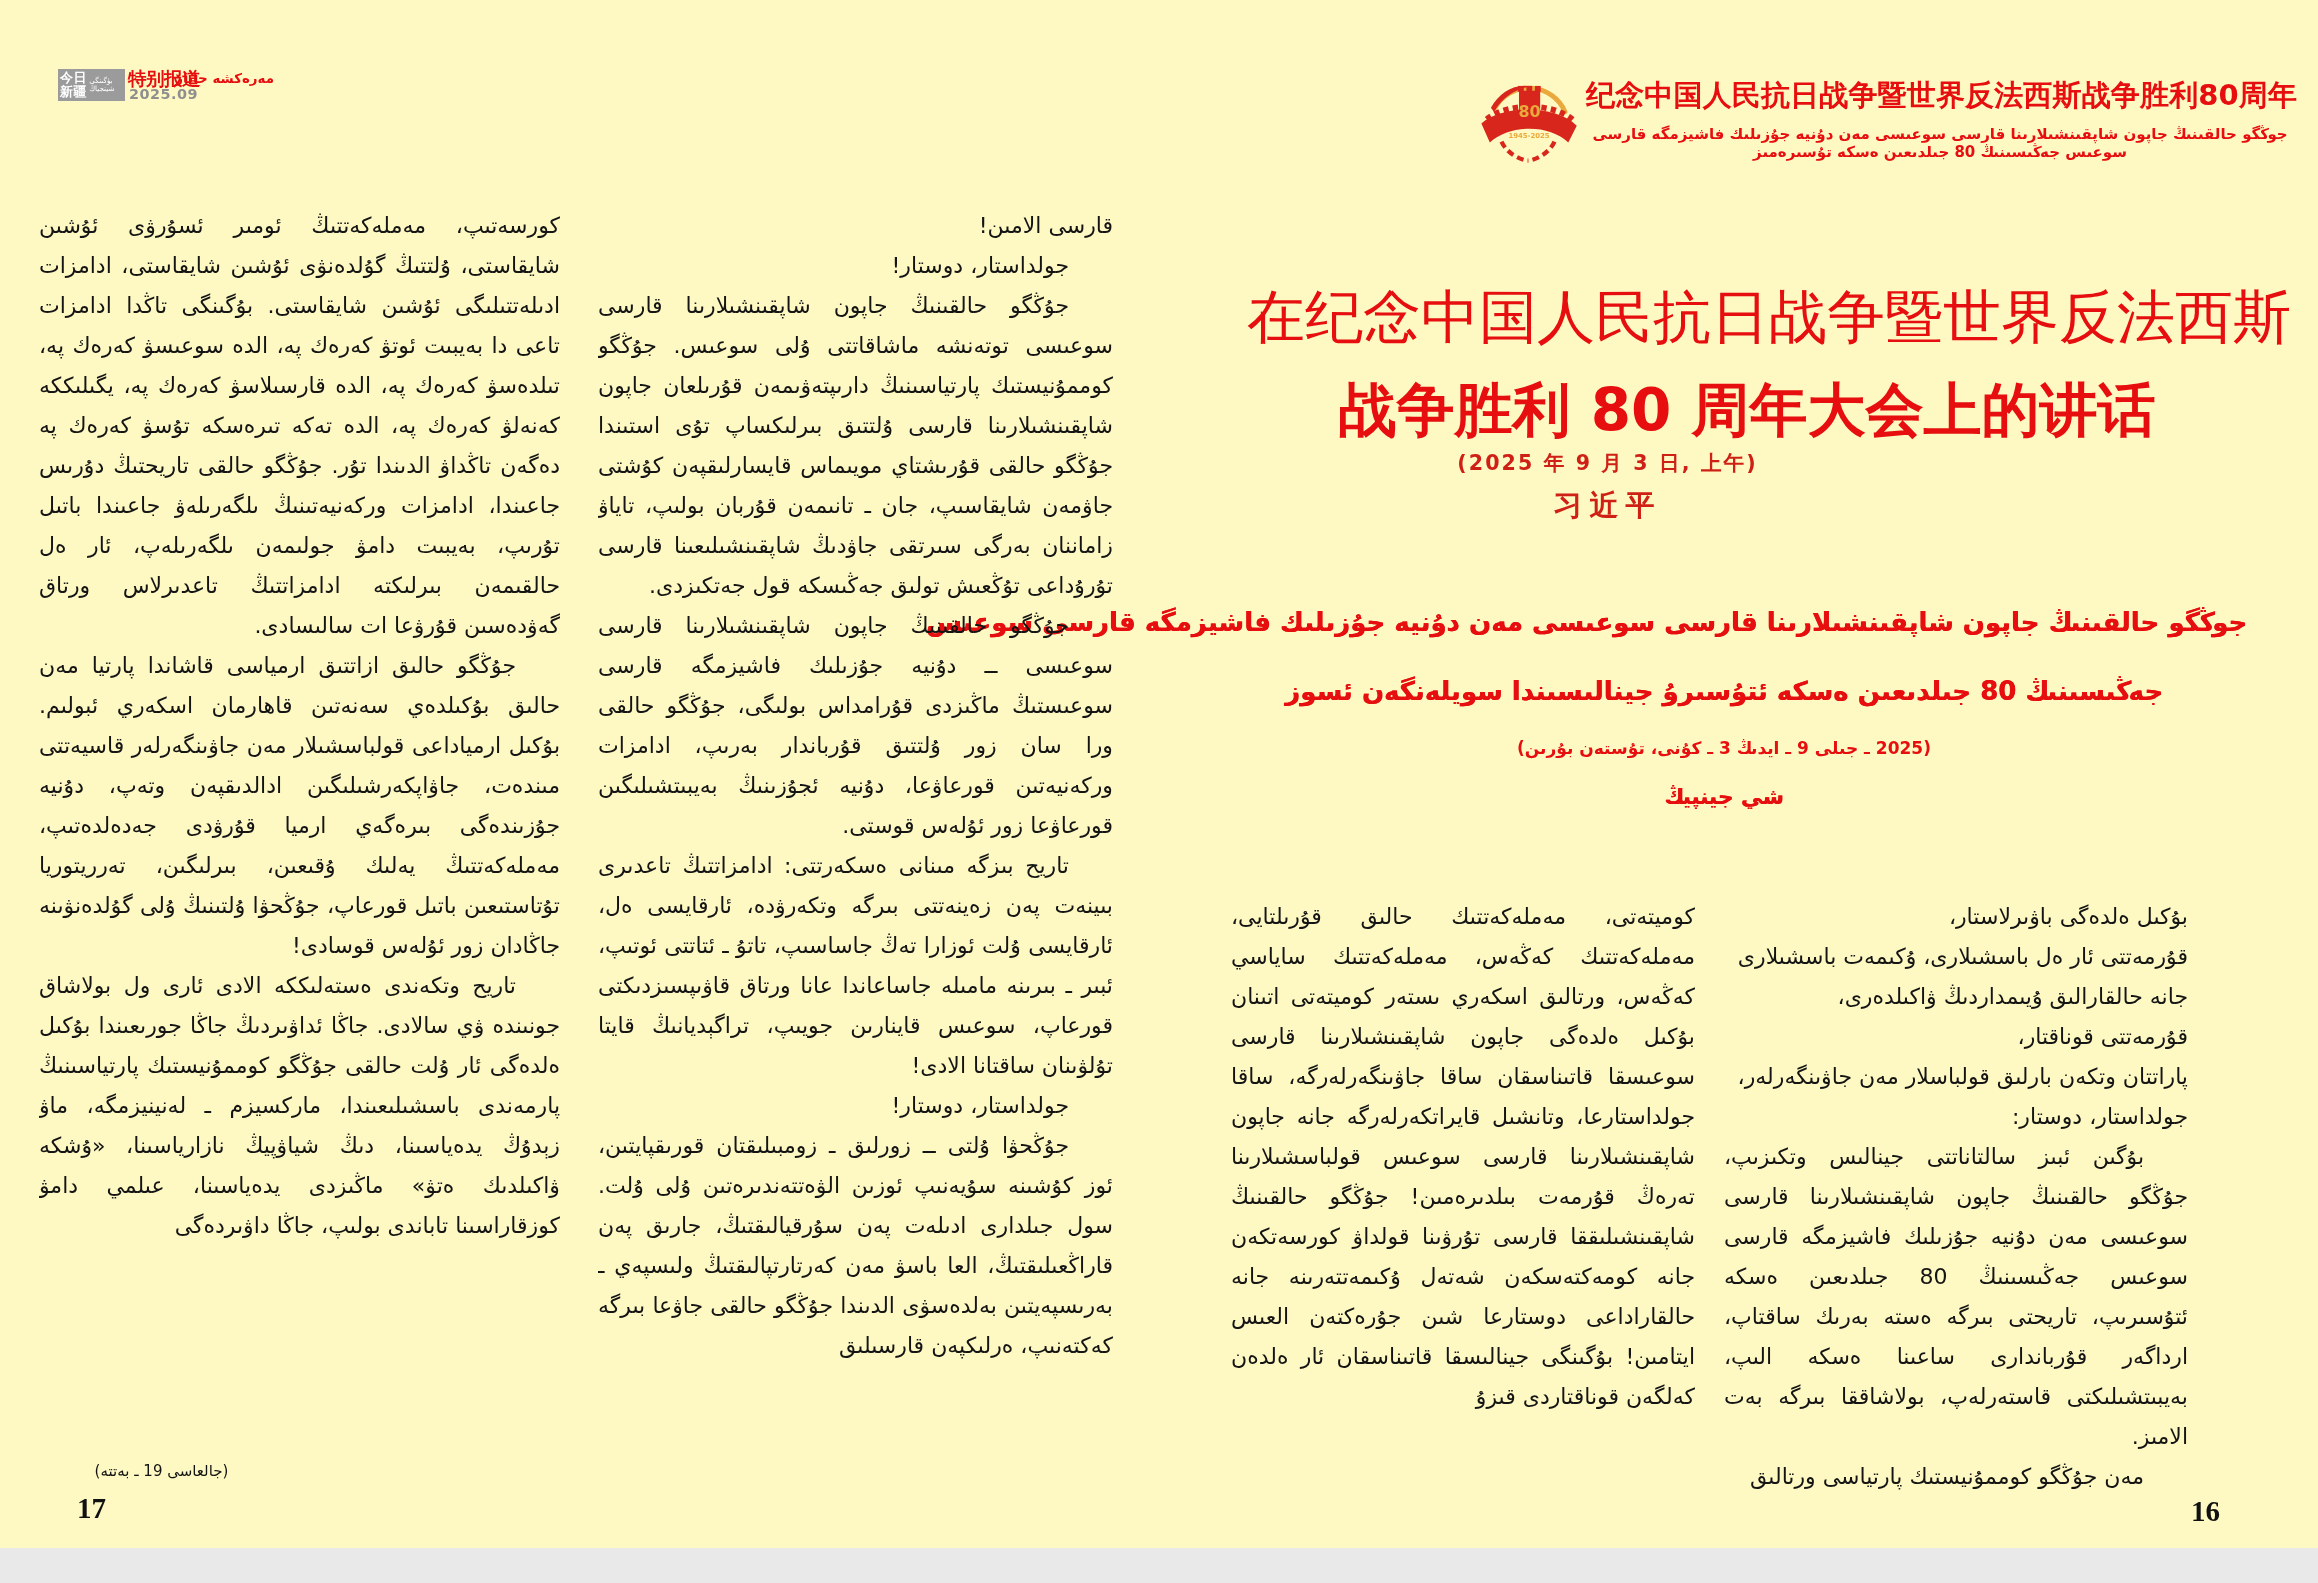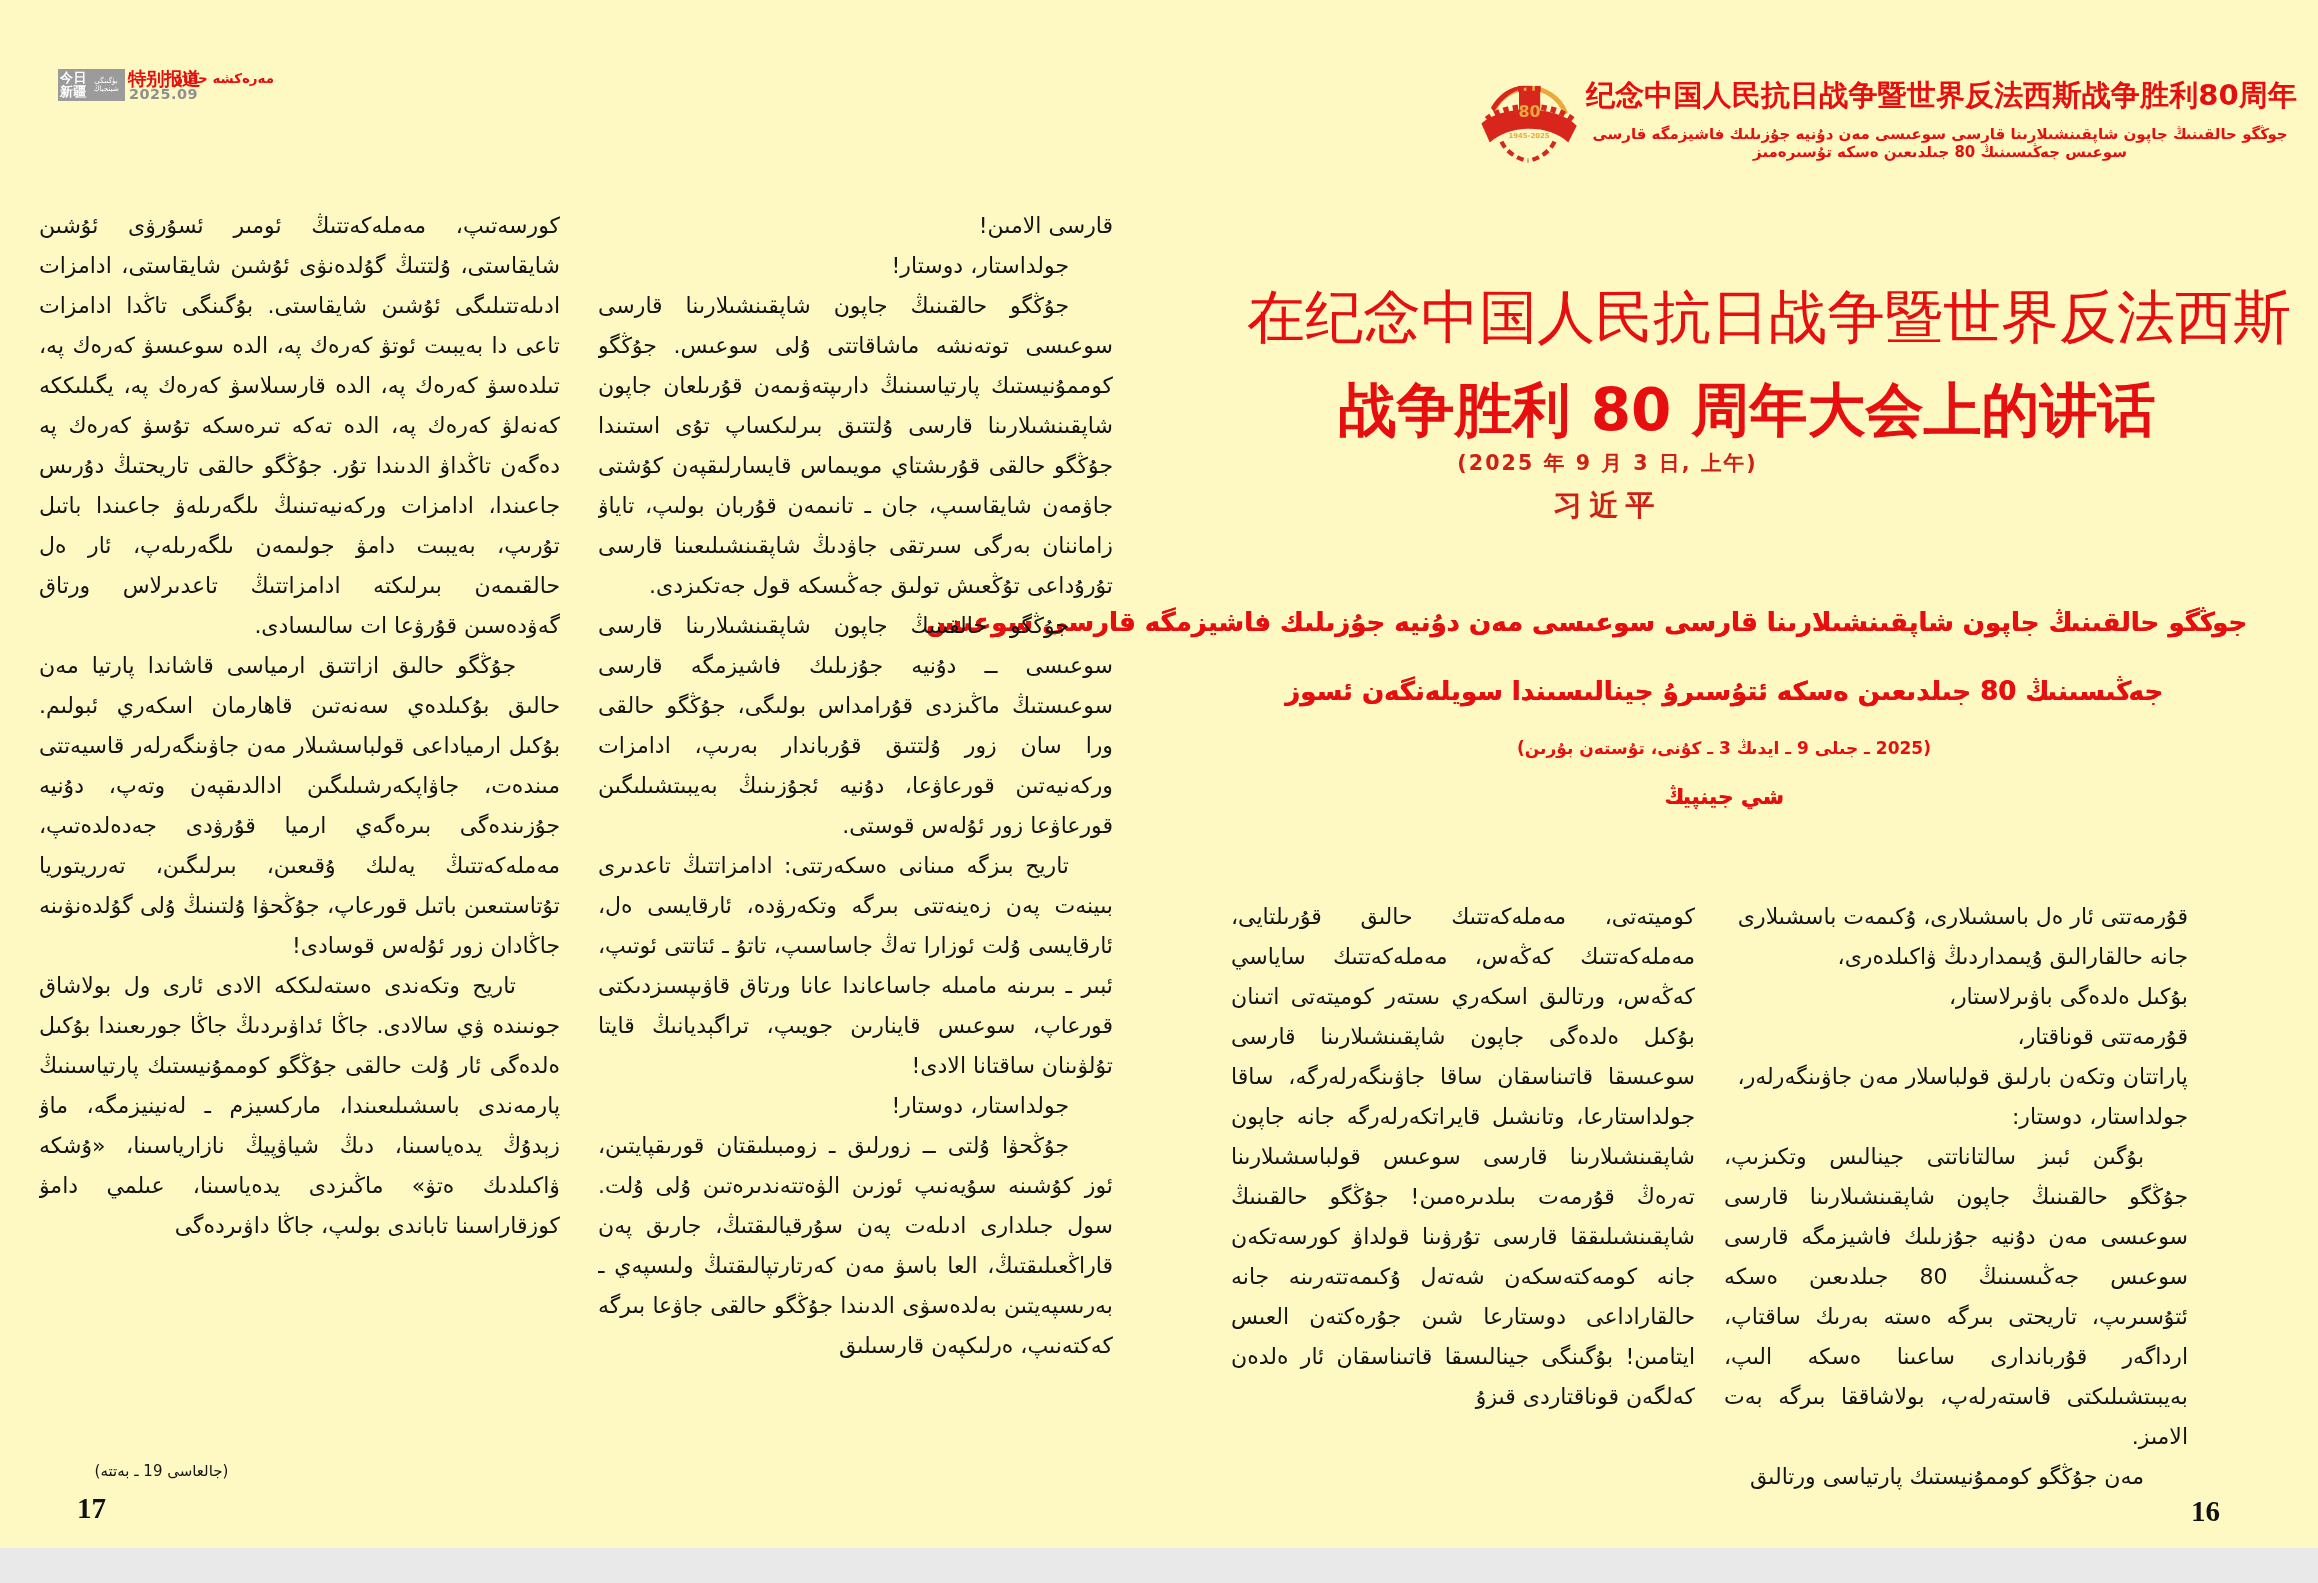--- a/index.html
+++ b/index.html
@@ -10,21 +10,21 @@
     font-family:"DejaVu Sans", sans-serif;
     overflow:hidden;
   }
   
   .mast-box{
     position:absolute;left:58px;top:69px;width:67px;height:32px;
     background:#9b9b9b;color:#fff;display:flex;align-items:center;gap:2.1px;
     padding:0 2.1px;box-sizing:border-box;
   }
   .mast-cn{font-size:13px;font-weight:bold;line-height:1.05;letter-spacing:0.5px;white-space:pre-line;}
-  .mast-kz{font-size:7.2px;line-height:1.15;direction:rtl;text-align:center;flex:1;}
+  .mast-kz{font-size:7.2px;line-height:1.15;direction:rtl;text-align:left;flex:1;}
   .mast-section{
     position:absolute;left:128px;top:66px;
     color:#e60e0e;font-size:18.5px;font-weight:900;letter-spacing:-0.5px;white-space:nowrap;
   }
   .mast-date{
     position:absolute;left:129px;top:86px;
     color:#8f8f8f;font-size:14.4px;font-weight:bold;letter-spacing:0.5px;
   }
   .mast-side{
     position:absolute;left:202px;top:71px;width:72px;
@@ -136,22 +136,22 @@
   <div class="headline-l2">战争胜利 80 周年大会上的讲话</div>
   <div class="headline-date">(2025 年 9 月 3 日, 上午)</div>
   <div class="headline-author">习近平</div>
 
   <div class="kz-head-1">جوڭگو حالقىنىڭ جاپون شاپقىنشىلارىنا قارسى سوعىسى مەن دۇنيە جۇزىلىك فاشيزمگە قارسى سوعىس</div>
   <div class="kz-head-2">جەڭىسىنىڭ 80 جىلدىعىن ەسكە ئتۇسىرۇ جينالىسىندا سويلەنگەن ئسوز</div>
   <div class="kz-head-date">(2025 ـ جىلى 9 ـ ايدىڭ 3 ـ كۇنى، تۇستەن بۇرىن)</div>
   <div class="kz-head-author">شي جينپيڭ</div>
 
   <div class="col c16-b">
+      <p class="salut">بۇكىل ەلدەگى باۋىرلاستار،</p>
       <p class="salut">قۇرمەتتى ئار ەل باسشىلارى، ۇكىمەت باسشىلارى جانە حالقارالىق ۇيىمداردىڭ ۋاكىلدەرى،</p>
-      <p class="salut">بۇكىل ەلدەگى باۋىرلاستار،</p>
       <p class="salut">قۇرمەتتى قوناقتار،</p>
       <p class="salut">پاراتتان وتكەن بارلىق قولباسلار مەن جاۋىنگەرلەر،</p>
       <p class="salut">جولداستار، دوستار:</p>
       <p>بۇگىن ئبىز سالتاناتتى جينالىس وتكىزىپ، جۇڭگو حالقىنىڭ جاپون شاپقىنشىلارىنا قارسى سوعىسى مەن دۇنيە جۇزىلىك فاشيزمگە قارسى سوعىس جەڭىسىنىڭ 80 جىلدىعىن ەسكە ئتۇسىرىپ، تاريحتى بىرگە ەستە بەرىك ساقتاپ، ارداگەر قۇرباندارى ساعىنا ەسكە الىپ، بەيبىتشىلىكتى قاستەرلەپ، بولاشاققا بىرگە بەت الامىز.</p>
       <p>مەن جۇڭگو كوممۇنيستىك پارتياسى ورتالىق</p>
     </div>
   <div class="col c16-a">
       <p class="noindent">كوميتەتى، مەملەكەتتىك حالىق قۇرىلتايى، مەملەكەتتىك كەڭەس، مەملەكەتتىك ساياسي كەڭەس، ورتالىق اسكەري ىستەر كوميتەتى اتىنان بۇكىل ەلدەگى جاپون شاپقىنشىلارىنا قارسى سوعىسقا قاتىناسقان ساقا جاۋىنگەرلەرگە، ساقا جولداستارعا، وتانشىل قايراتكەرلەرگە جانە جاپون شاپقىنشىلارىنا قارسى سوعىس قولباسشىلارىنا تەرەڭ قۇرمەت بىلدىرەمىن! جۇڭگو حالقىنىڭ شاپقىنشىلىققا قارسى تۇرۋىنا قولداۋ كورسەتكەن جانە كومەكتەسكەن شەتەل ۇكىمەتتەرىنە جانە حالقاراداعى دوستارعا شىن جۇرەكتەن العىس ايتامىن! بۇگىنگى جينالىسقا قاتىناسقان ئار ەلدەن كەلگەن قوناقتاردى قىزۇ</p>
     </div>
 

